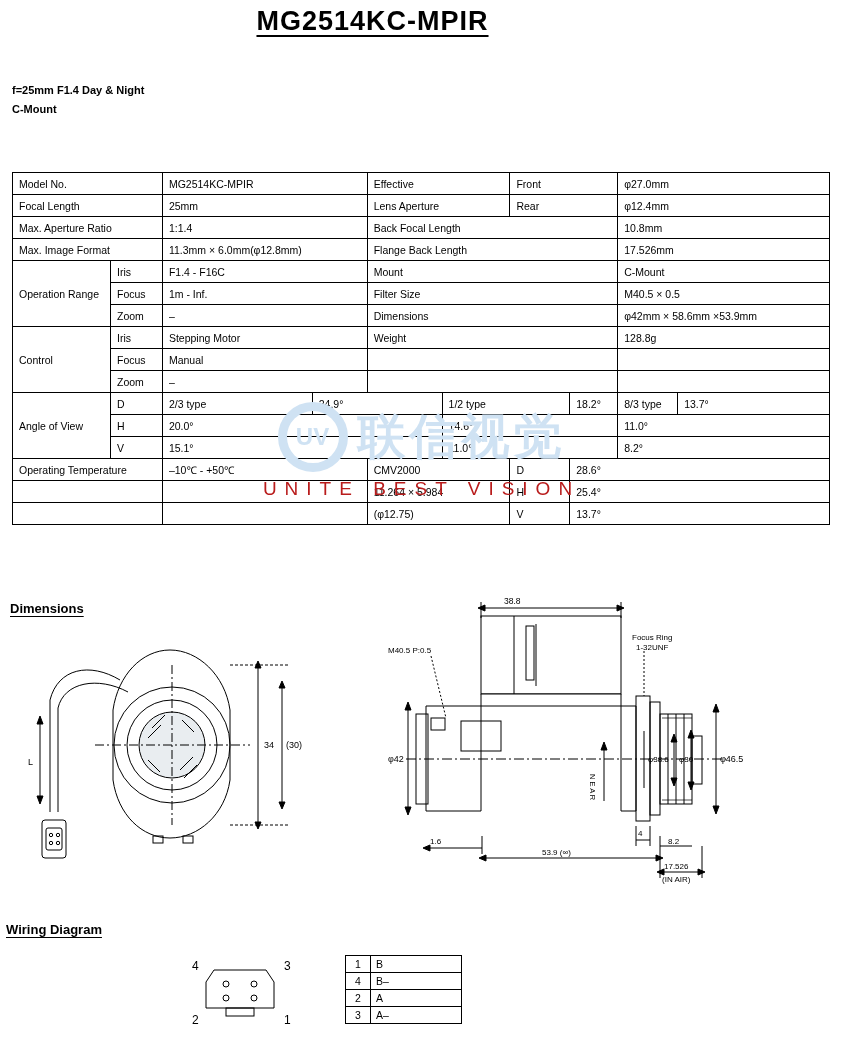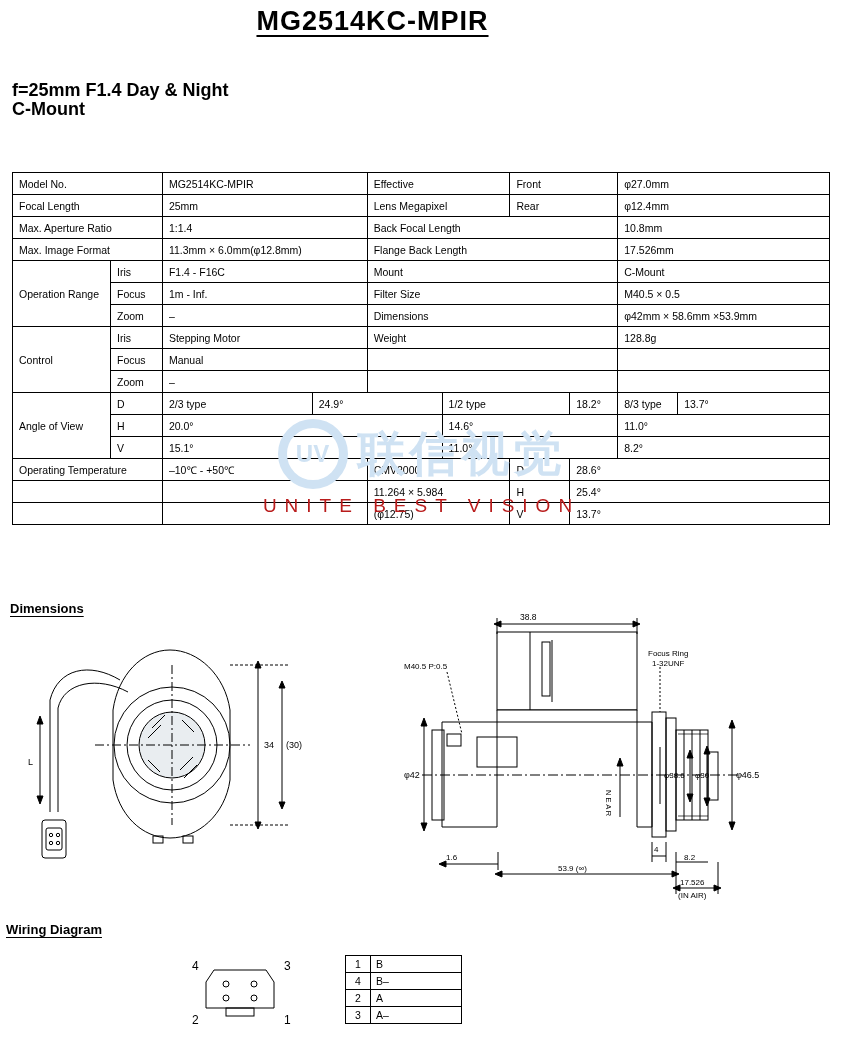--- a/index.html
+++ b/index.html
@@ -20,21 +20,21 @@
     letter-spacing:1px;
     font-weight:bold;
     padding-top:6px;
     text-decoration:underline;
     text-underline-offset:5px;
   }
 
   
   .subtitle{
     margin:44px 0 12px 12px;
-    font-size:18px;
+    font-size:11px;
     font-weight:bold;
     line-height:19px;
   }
 
   
   table.spec{
     position:absolute;
     left:12px; top:172px;
     width:818px;
     border-collapse:collapse;
@@ -44,21 +44,21 @@
     border:1px solid #000;
     padding:3px 6px;
     height:15px;
     vertical-align:middle;
     white-space:nowrap;
   }
 
   
   .watermark{
     position:absolute;
-    left:0;top:419px;width:843px;
+    left:0;top:402px;width:843px;
     text-align:center;
     pointer-events:none;
     z-index:5;
   }
   .wm-row{display:flex;align-items:center;justify-content:center;gap:10px;}
   .wm-logo{
     width:70px;height:70px;border-radius:50%;
     border:9px solid #cfe2f3;
     display:flex;align-items:center;justify-content:center;
     font-size:24px;color:#cfe2f3;font-weight:bold;
@@ -134,21 +134,21 @@
       <tr>
         <td colspan="2">Model No.</td>
         <td colspan="2">MG2514KC-MPIR</td>
         <td colspan="2">Effective</td>
         <td colspan="2">Front</td>
         <td colspan="2">φ27.0mm</td>
       </tr>
       <tr>
         <td colspan="2">Focal Length</td>
         <td colspan="2">25mm</td>
-        <td colspan="2">Lens Megapixel</td>
+        <td colspan="2">Lens Aperture</td>
         <td colspan="2">Rear</td>
         <td colspan="2">φ12.4mm</td>
       </tr>
       <tr>
         <td colspan="2">Max. Aperture Ratio</td>
         <td colspan="2">1:1.4</td>
         <td colspan="4">Back Focal Length</td>
         <td colspan="2">10.8mm</td>
       </tr>
       <tr>
@@ -290,21 +290,21 @@
         <line x1="20" y1="100" x2="20" y2="180"></line>
         <path d="M17,104 L20,96 L23,104 Z" fill="#000"></path>
         <path d="M17,176 L20,184 L23,176 Z" fill="#000"></path>
       </g>
       <text x="244" y="128" font-size="9" font-family="'Liberation Sans',sans-serif">34</text>
       <text x="266" y="128" font-size="9" font-family="'Liberation Sans',sans-serif">(30)</text>
       <text x="8" y="145" font-size="9" font-family="'Liberation Sans',sans-serif">L</text>
     </svg>
   </div>
 
-  <div class="drawing" style="left:402px;top:596px;margin-top:16px;">
+  <div class="drawing" style="left:386px;top:596px;">
     <svg width="430" height="300" viewBox="0 0 430 300">
       <g fill="none" stroke="#000" stroke-width="1">
 
         <rect x="95" y="20" width="140" height="78"></rect>
         <line x1="128" y1="20" x2="128" y2="98"></line>
         <line x1="150" y1="28" x2="150" y2="90"></line>
         <rect x="140" y="30" width="8" height="54"></rect>
 
         <line x1="95" y1="12" x2="235" y2="12"></line>
         <path d="M99,9 L92,12 L99,15 Z" fill="#000"></path>

